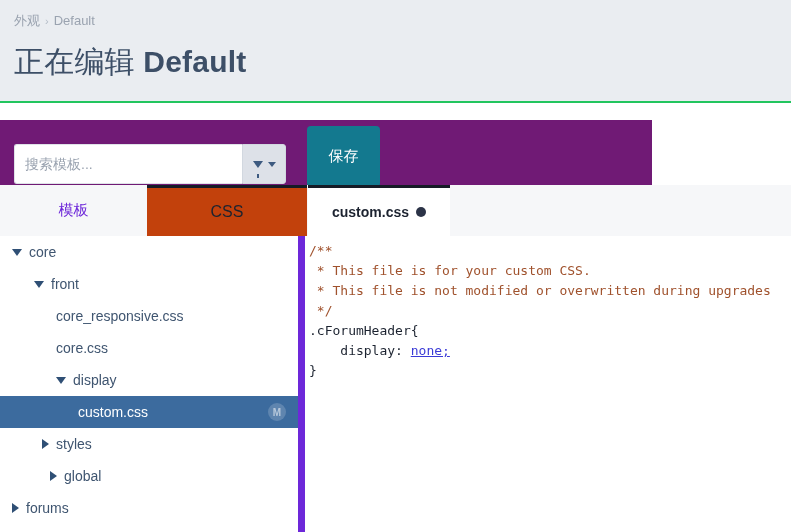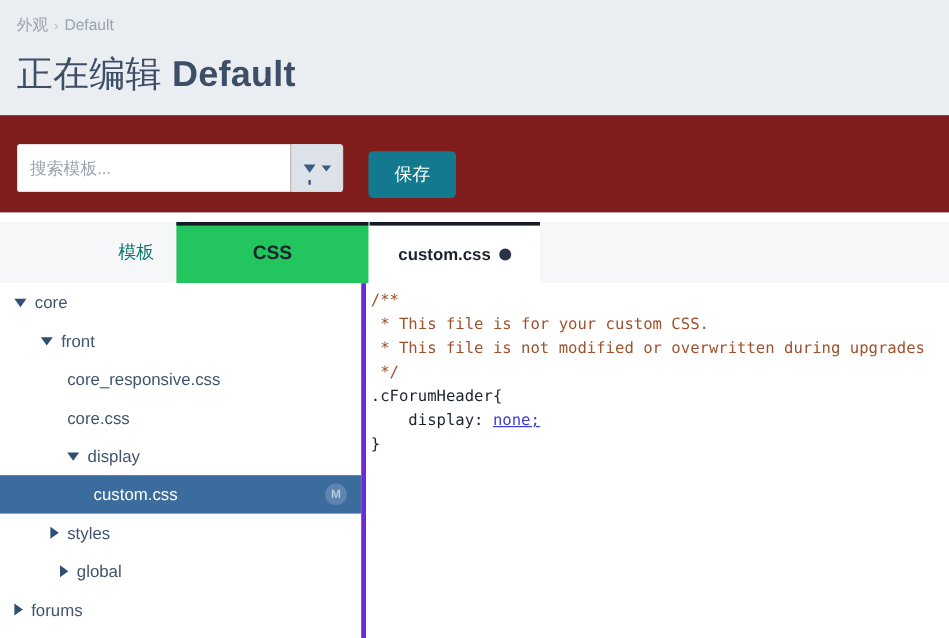--- a/index.html
+++ b/index.html
@@ -58,24 +58,24 @@
     white-space: nowrap;
   }
   .page-title .title-strong {
     font-weight: bold;
     color: #3d4f67;
   }
 
   
   .toolbar {
     position: absolute;
-    left: 0; top: 96px;
-    width: 791px;
+    left: 0; top: 120px;
+    width: 652px;
     height: 81px;
-    background: #7f1d1d;
+    background: #701a75;
     box-sizing: border-box;
   }
   .search-wrap {
     position: absolute;
     left: 14px; top: 24px;
     display: flex;
     align-items: stretch;
     height: 40px;
   }
   .search-input {
@@ -125,21 +125,21 @@
   .filter-btn .caret {
     width: 0; height: 0;
     border-left: 4px solid transparent;
     border-right: 4px solid transparent;
     border-top: 5px solid #3d5a80;
   }
   .save-btn {
     position: absolute;
     left: 307px; top: 126px;
     width: 73px;
-    height: 39px;
+    height: 61px;
     background: #13798f;
     color: #ffffff;
     border: none;
     border-radius: 4px;
     font-size: 15px;
     font-family: "Liberation Sans", "DejaVu Sans", sans-serif;
     cursor: pointer;
     padding: 0;
   }
 
@@ -159,31 +159,30 @@
     display: flex;
     align-items: center;
     justify-content: center;
     font-size: 15px;
     cursor: pointer;
     white-space: nowrap;
   }
   .tab-templates {
     left: 0;
     width: 147px;
-    color: #0f766e;
+    color: #6d28d9;
     background: transparent;
-    margin-left: 40px;
   }
   .tab-css {
     left: 147px;
     width: 160px;
-    background: #22c55e;
+    background: #c2410c;
     border-top: 3px solid #161b26;
     color: #1c2330;
-    font-weight: bold;
+    font-weight: normal;
     font-size: 16px;
   }
   .tab-file {
     left: 308px;
     width: 142px;
     background: #ffffff;
     border-top: 3px solid #161b26;
     color: #1c2330;
     font-weight: bold;
     font-size: 14px;
@@ -203,21 +202,21 @@
     left: 0; top: 236px;
     width: 791px;
     height: 296px;
   }
   .tree-pane {
     position: absolute;
     left: 0; top: 0;
     width: 305px;
     height: 296px;
     background: #ffffff;
-    border-right: 4px solid #6d28d9;
+    border-right: 7px solid #6d28d9;
     box-sizing: border-box;
     overflow: hidden;
   }
   .tree-row {
     position: relative;
     height: 32px;
     display: flex;
     align-items: center;
     font-size: 14px;
     color: #3f5570;

